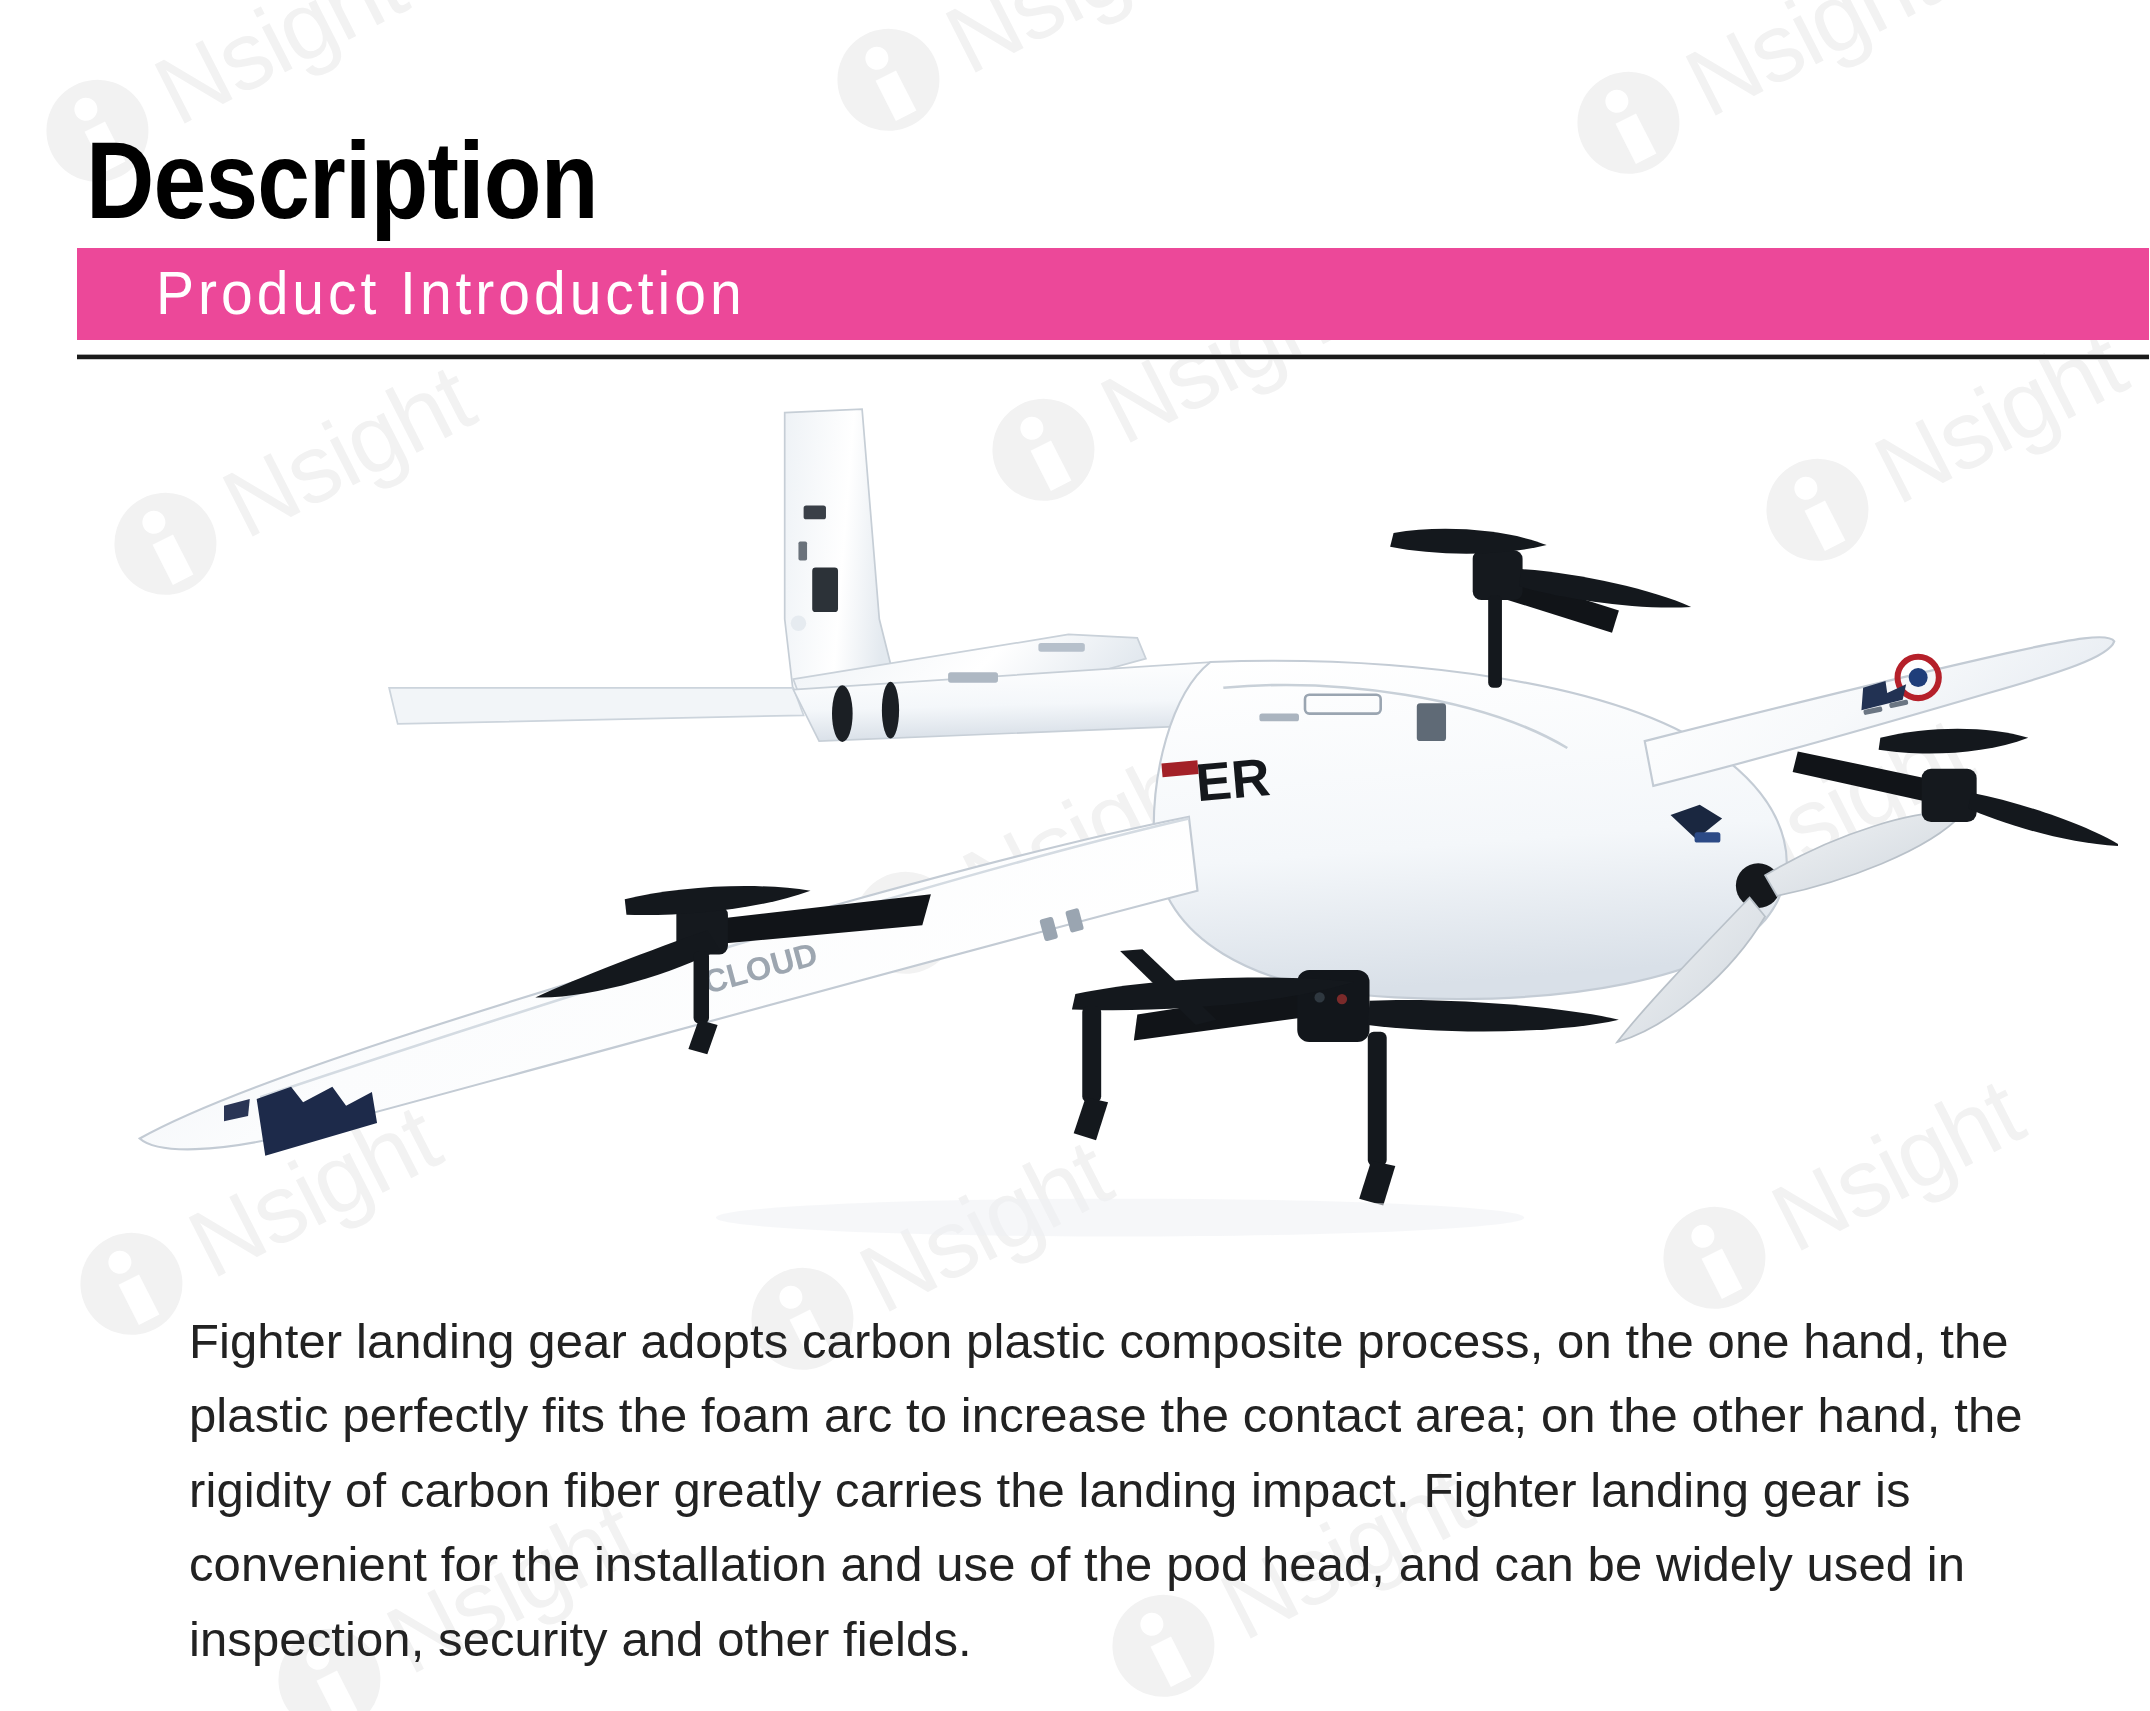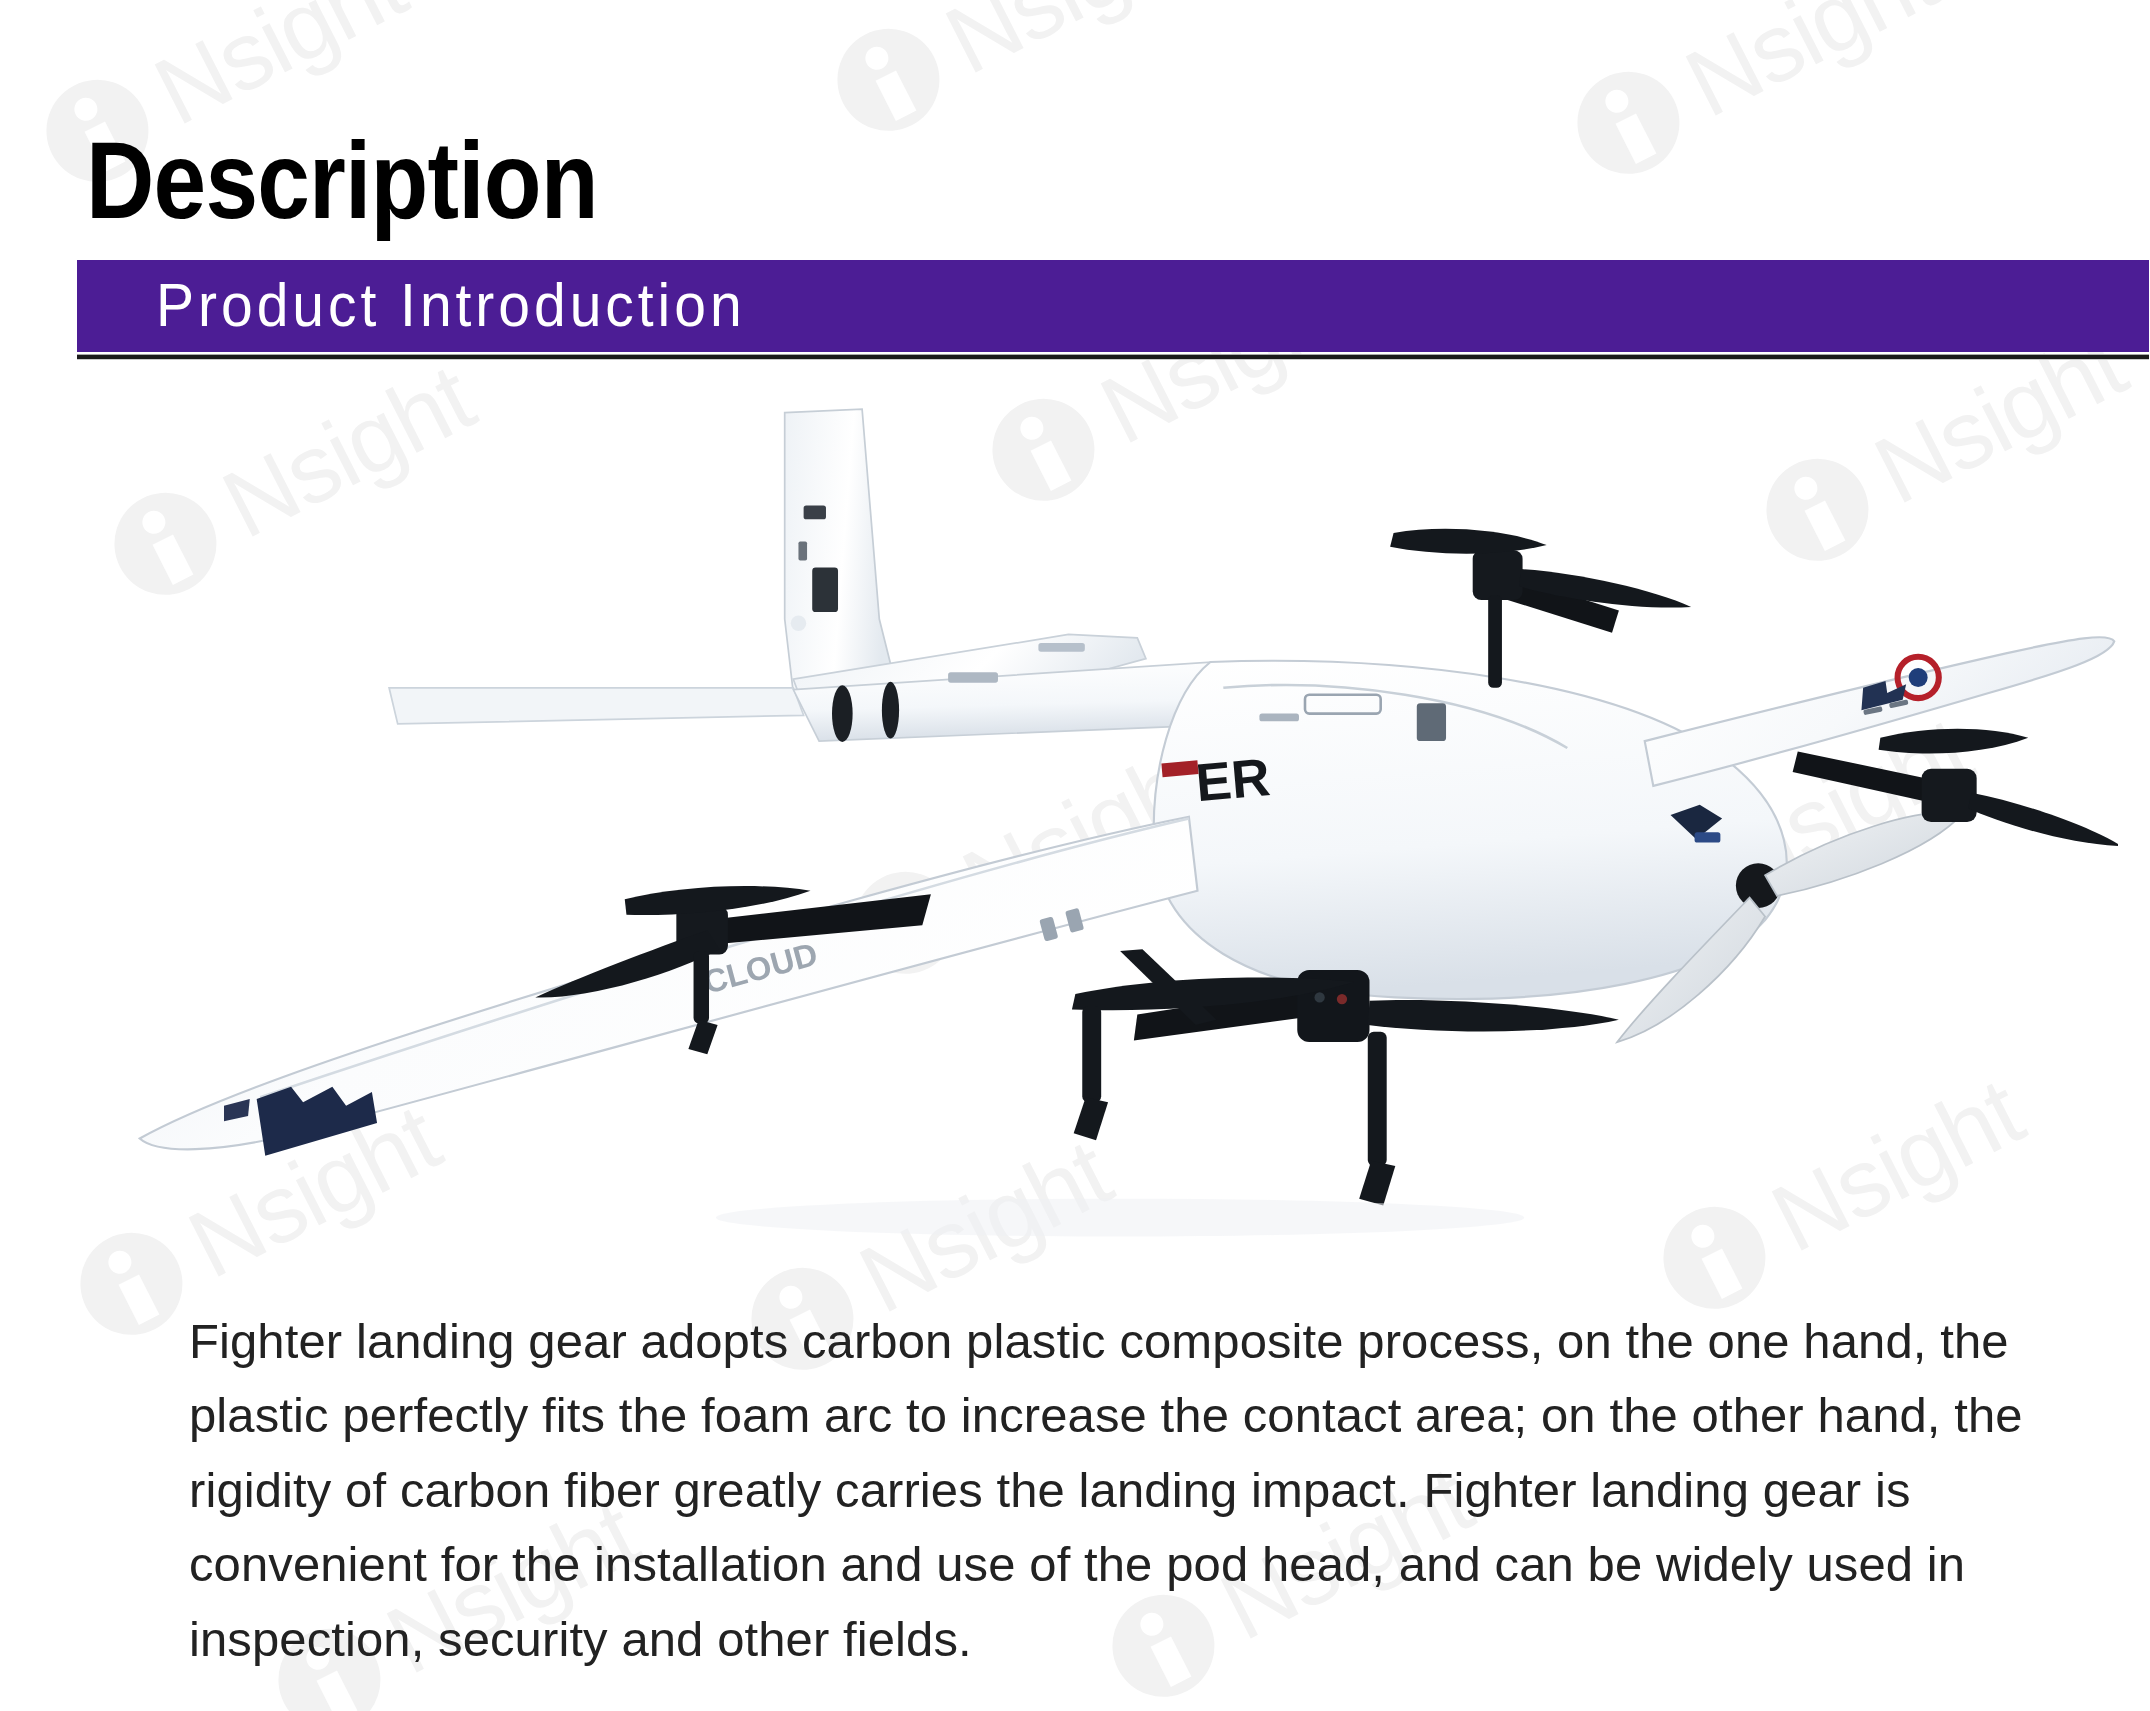--- a/index.html
+++ b/index.html
@@ -95,24 +95,24 @@
     letter-spacing: -0.9px;
     line-height: 1.1;
     transform: scaleX(0.86);
     transform-origin: left top;
     white-space: nowrap;
   }
 
   #section-banner {
     position: absolute;
     left: 41px;
-    top: 260px;
+    top: 248px;
     width: 2072px;
     height: 92px;
-    background: #4c1d95;
+    background: #ec4899;
     z-index: 12;
   }
   #section-banner-label {
     position: absolute;
     left: 79px;
     top: 50%;
     transform: translateY(-52%) scaleX(0.92);
     transform-origin: left center;
     font-family: "Liberation Sans Narrow", "Liberation Sans", sans-serif;
     font-size: 62px;

